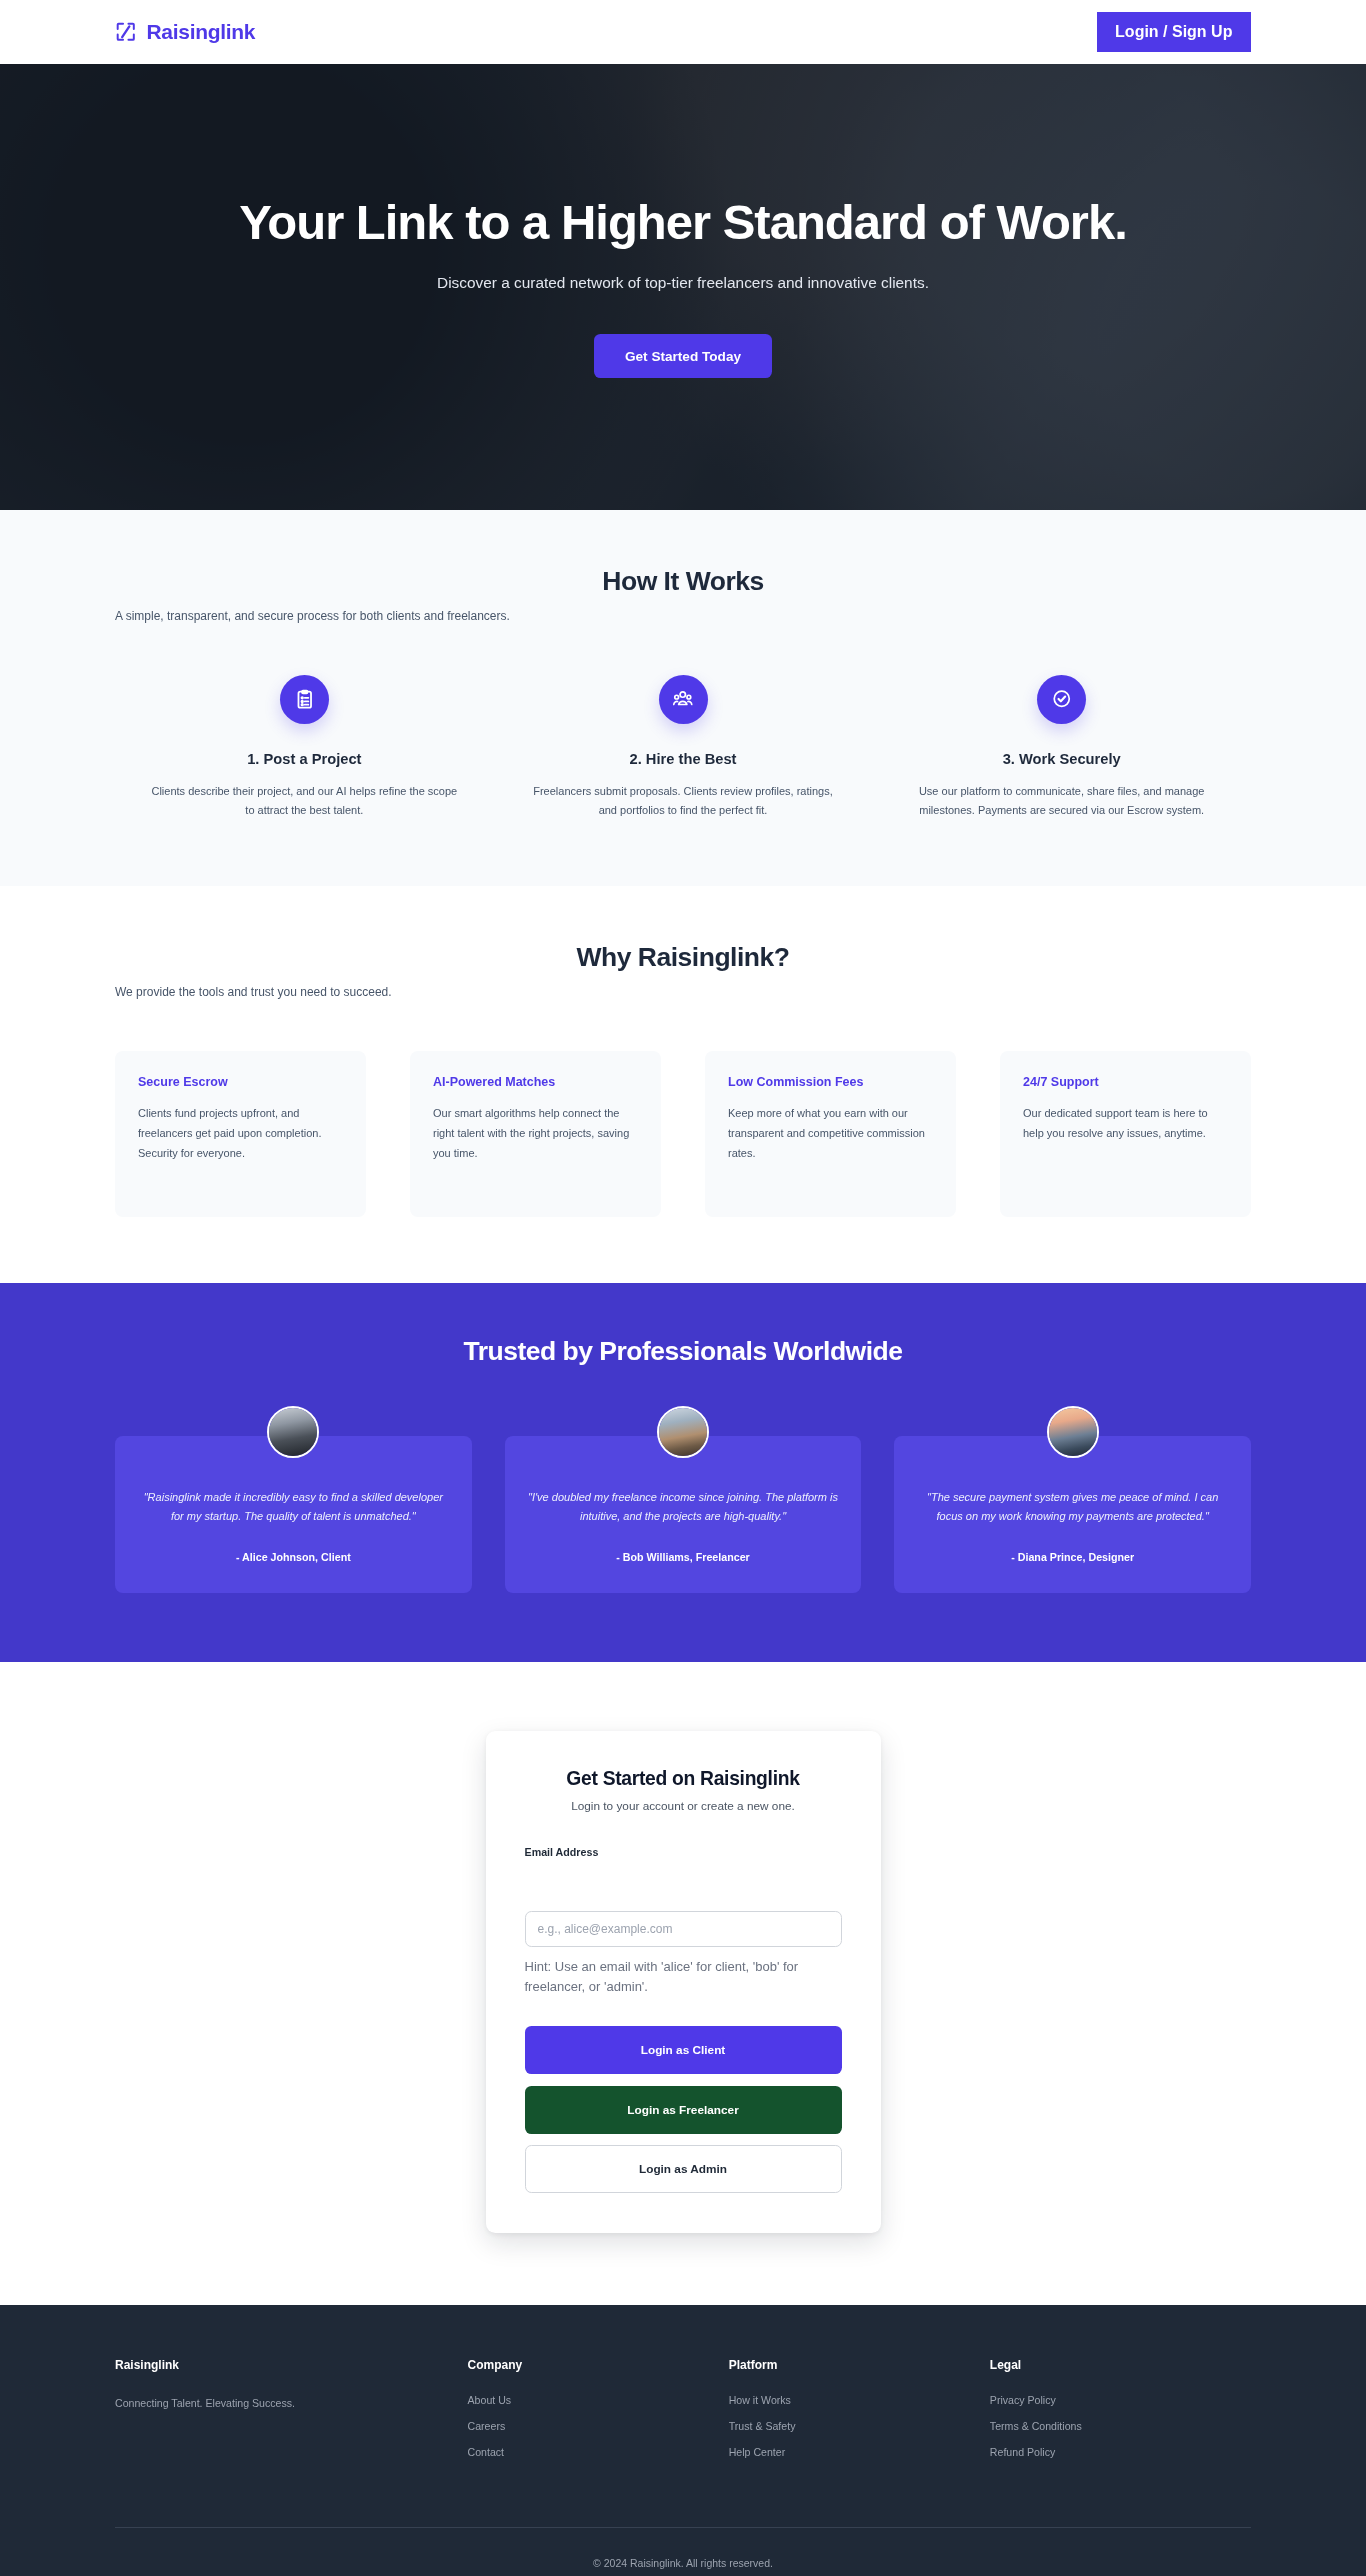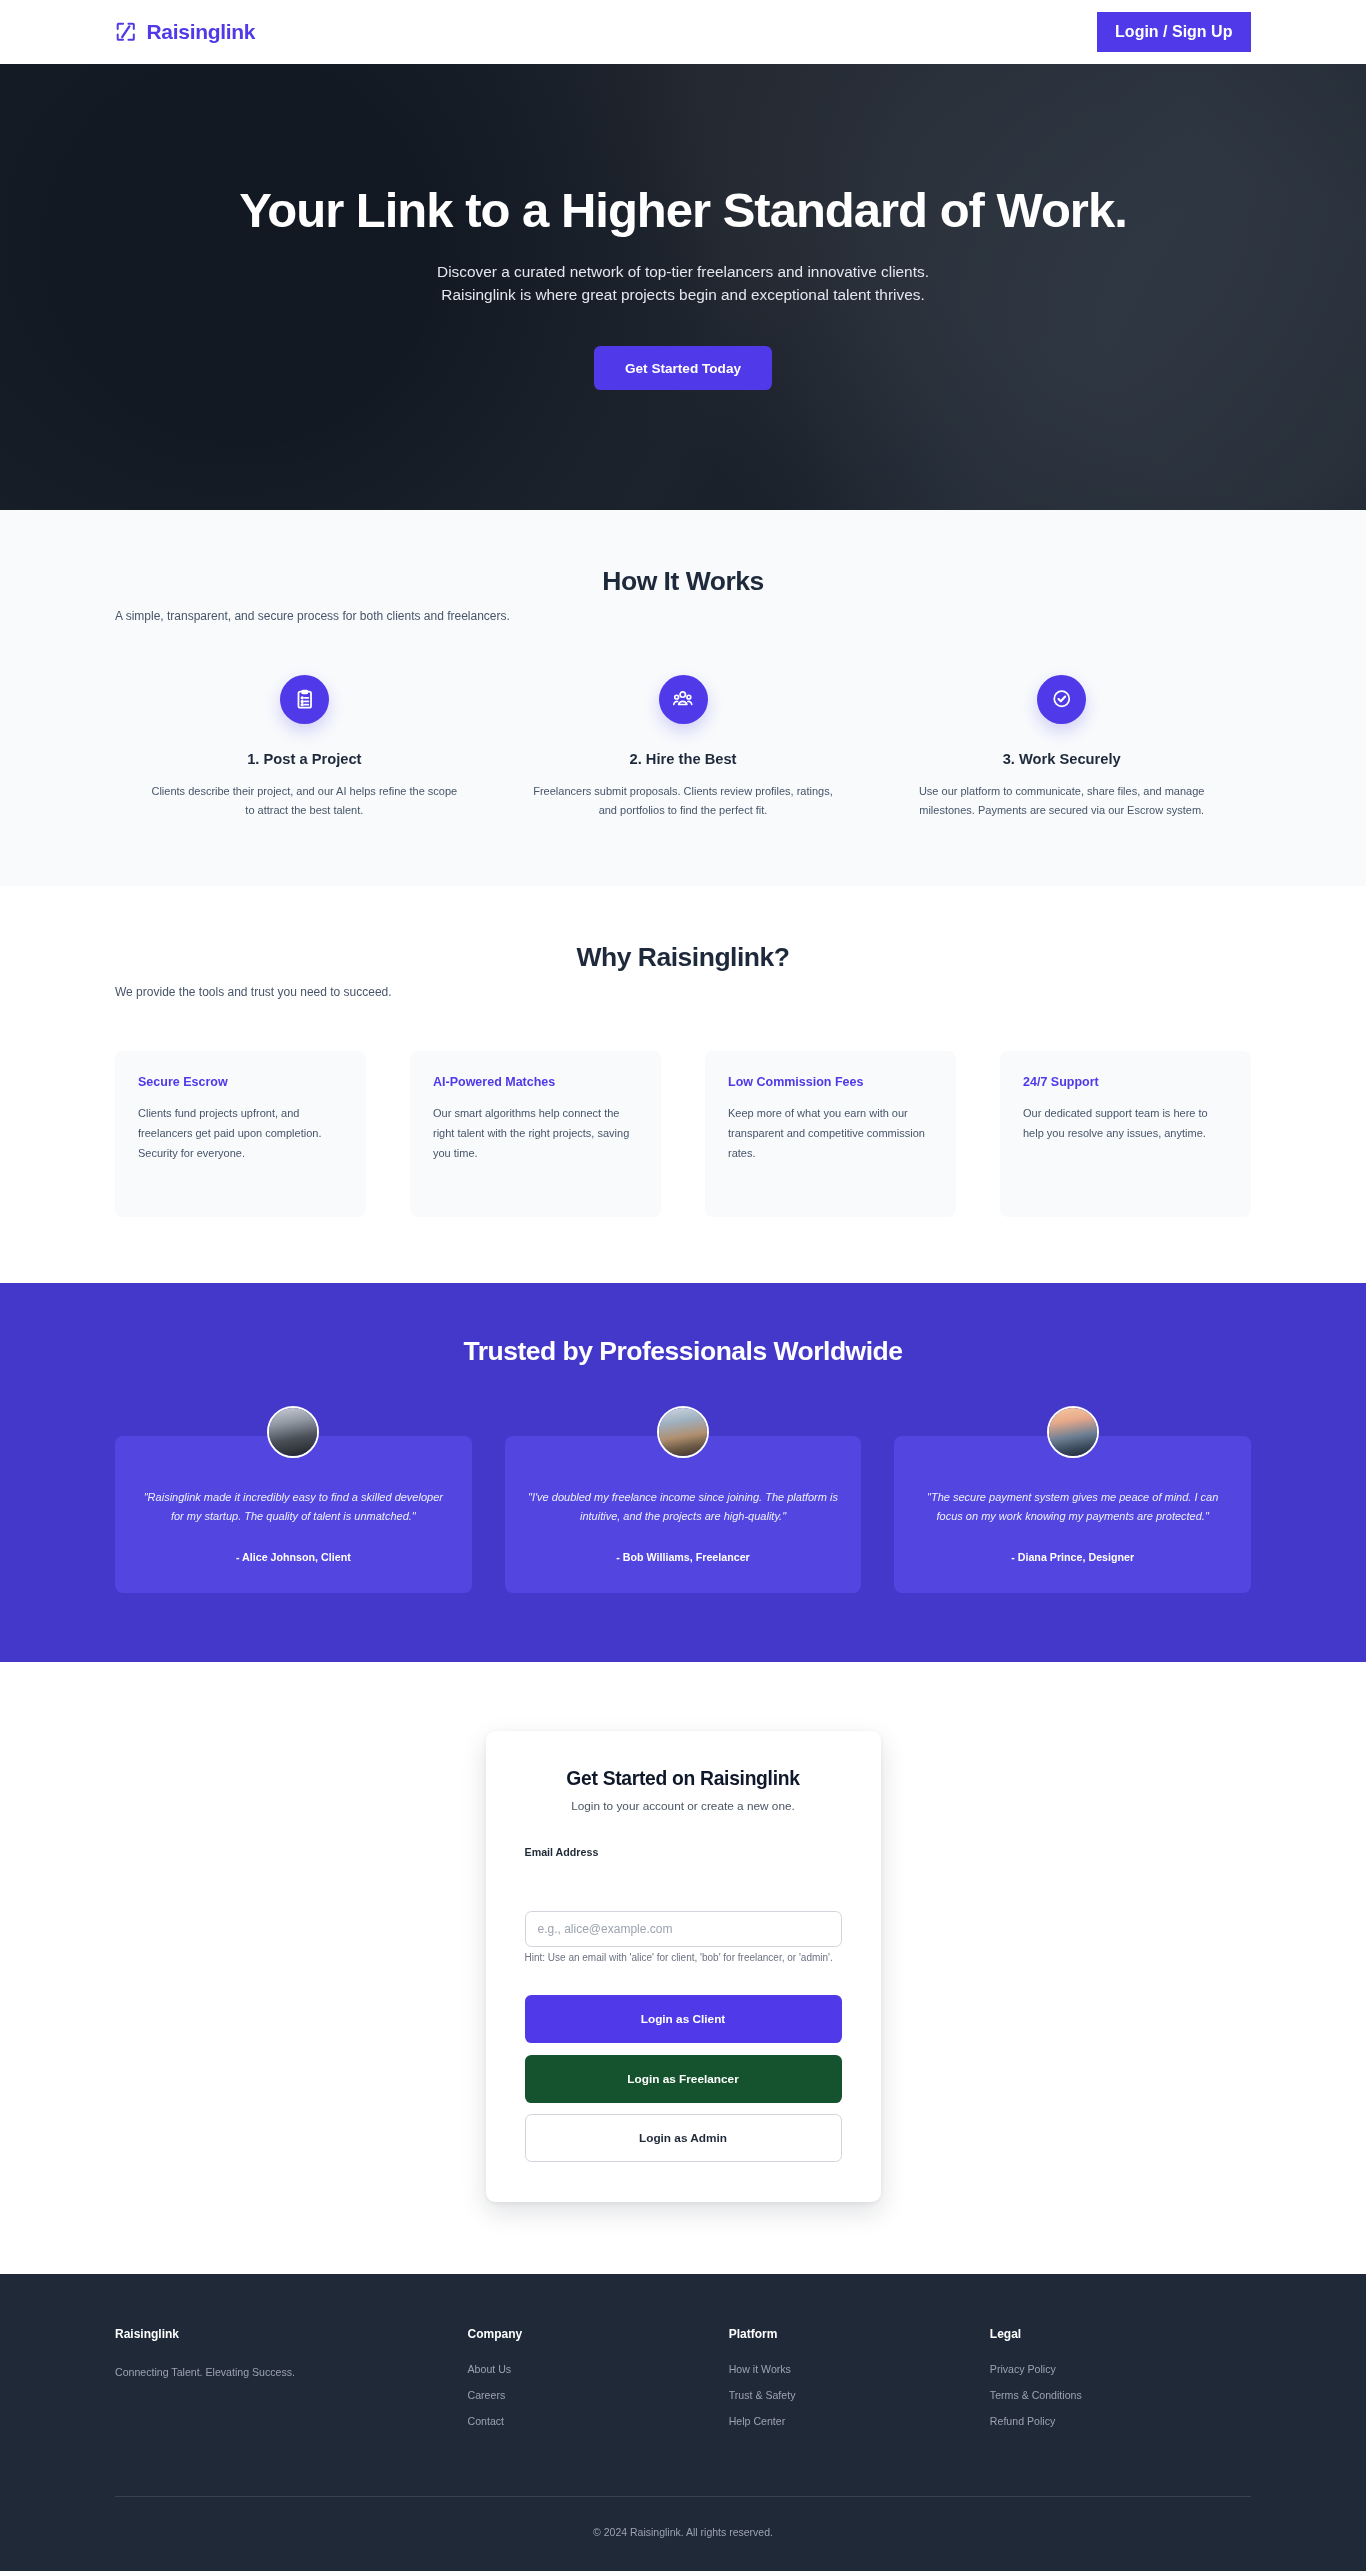--- a/index.html
+++ b/index.html
@@ -271,22 +271,22 @@
     padding: 17px 12px;
     font-size: 12px;
     color: #111827;
     font-family: "Liberation Sans", sans-serif;
     outline: none;
     background: #fff;
     margin-top: 44px;
   }
   .email-input::placeholder { color: #9CA3AF; }
   .hint {
-    margin-top: 3px;
-    font-size: 10px;
+    margin-top: 10px;
+    font-size: 13px;
     line-height: 1.5;
     color: #6B7280;
   }
   .auth-btn {
     display: block;
     width: 100%;
     height: 48px;
     border-radius: 6.4px;
     font-size: 11.8px;
     font-weight: bold;
@@ -361,21 +361,20 @@
   </div>
   <button class="login-btn">Login / Sign Up</button>
 </div>
 
 <div class="hero">
   <div class="hero-photo"></div>
   <div class="hero-overlay"></div>
   <div class="hero-inner">
     <h1 class="hero-title">Your Link to a Higher Standard of Work.</h1>
     <div class="hero-sub">Discover a curated network of top-tier freelancers and innovative clients.</div>
-    <div class="hero-sub">Raisinglink is where great projects begin and exceptional talent thrives.</div>
     <button class="hero-cta">Get Started Today</button>
   </div>
 </div>
 
 <div class="section sec-light">
   <div class="sec-title">How It Works</div>
   <div class="sec-sub">A simple, transparent, and secure process for both clients and freelancers.</div>
 
   <div class="steps">
 

